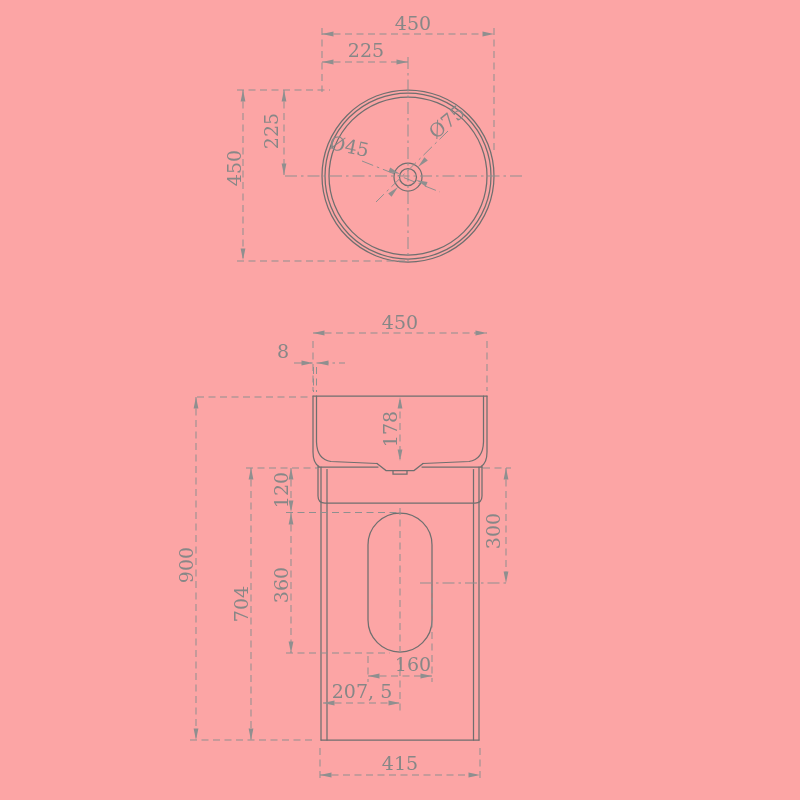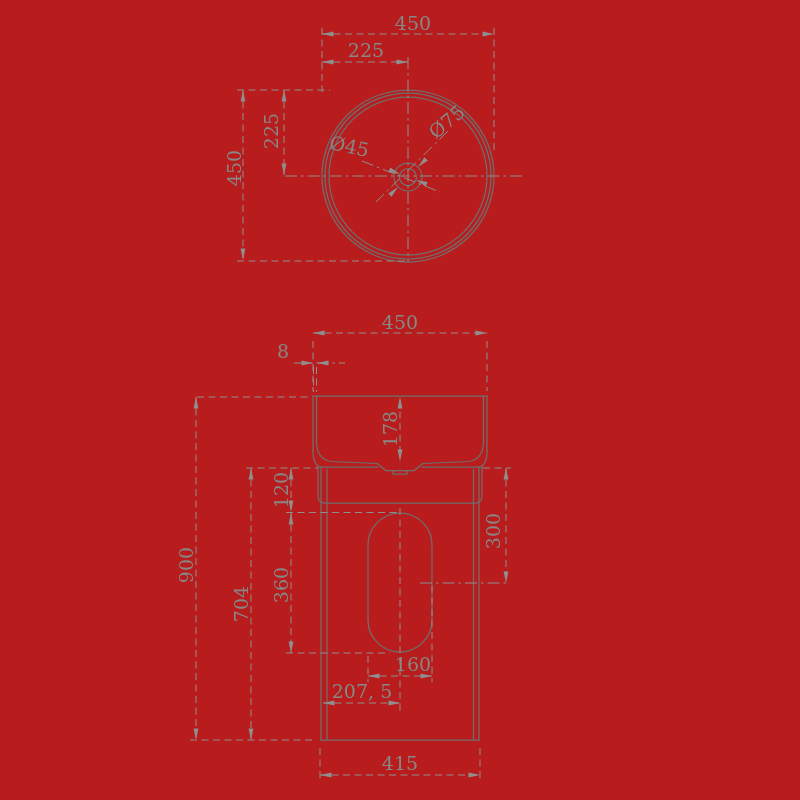--- a/index.html
+++ b/index.html
@@ -4,21 +4,21 @@
 <style>
   html, body {
     margin: 0;
     padding: 0;
     background: #ffffff;
   }
   .stage {
     position: relative;
     width: 800px;
     height: 800px;
-    background: #b91c1c;
+    background: #fca5a5;
     overflow: hidden;
   }
   svg { display: block; }
   svg text {
     font-family: "DejaVu Serif", "Liberation Serif", serif;
     font-size: 19px;
     fill: #878787;
   }
   .obj  { stroke: #6f6f6f; stroke-width: 1.25; fill: none; stroke-linecap: round; }
   .dim  { stroke: #8f8f8f; stroke-width: 1; fill: none; stroke-dasharray: 7 4.5; }

